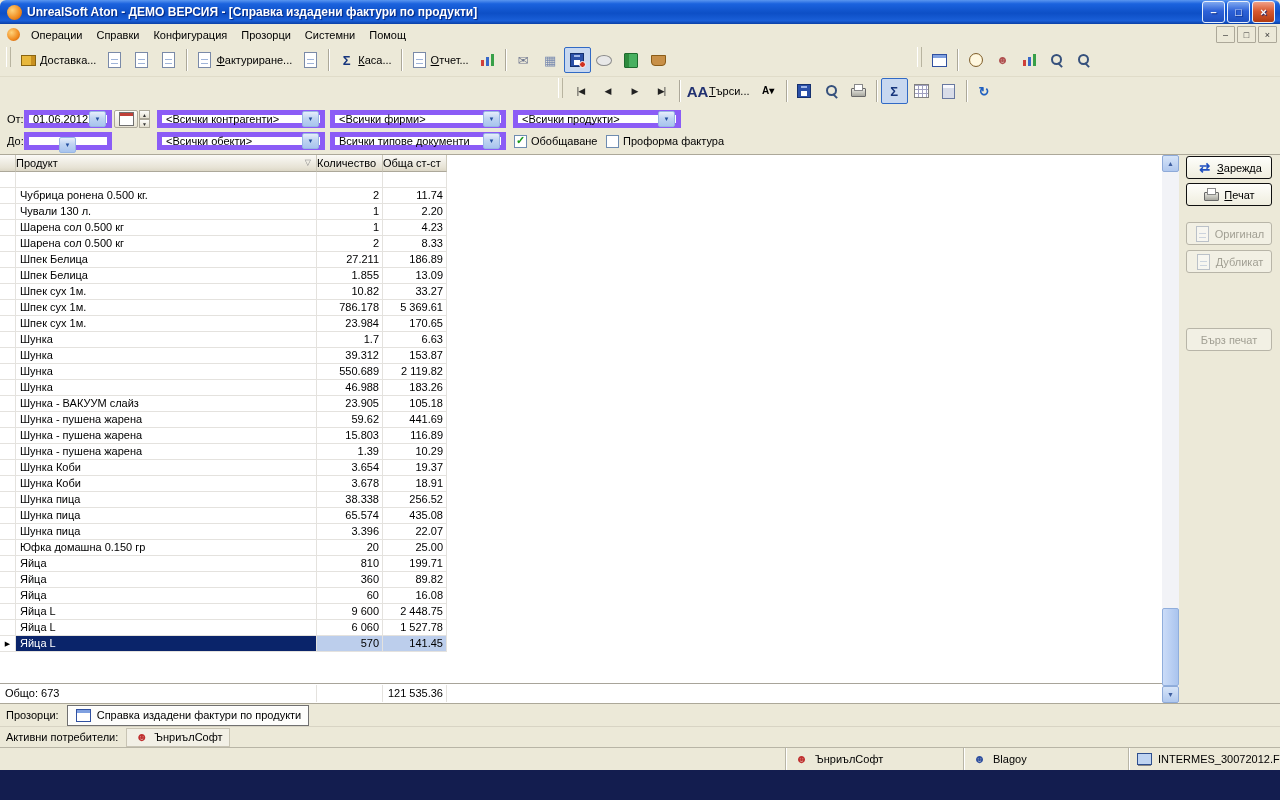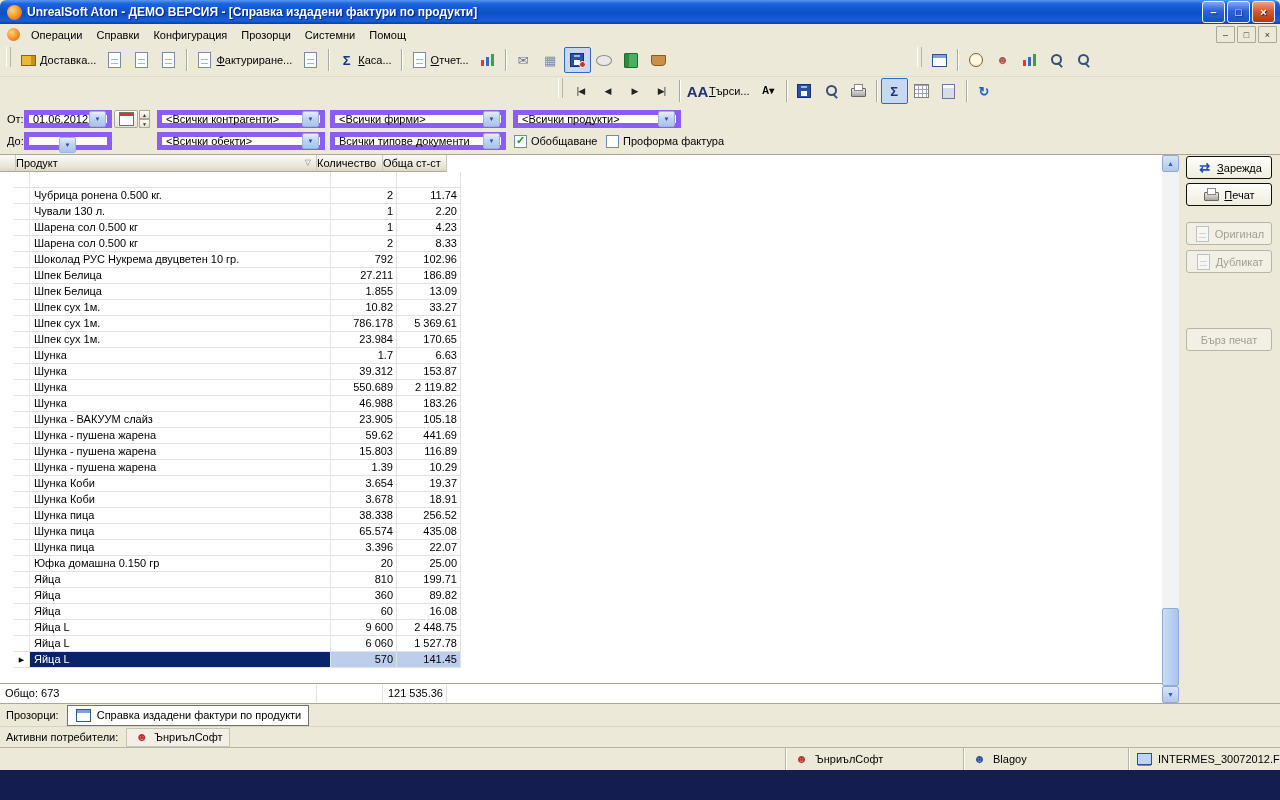--- a/index.html
+++ b/index.html
@@ -104,21 +104,21 @@
     justify-content:center;box-sizing:border-box;}
   .chk .tick{color:#1A9A1A;font-size:11px;font-weight:bold;margin-top:-2px;}
   
   .main{position:absolute;top:154px;left:0;width:1280px;height:549px;background:#ECE9D8;border-top:1px solid #ACA899;box-sizing:border-box;}
   .gridarea{position:absolute;left:0;top:0;width:1162px;height:548px;background:#fff;overflow:hidden;}
   .ghead{position:absolute;top:0;left:0;width:1162px;height:17px;display:flex;}
   .hc{height:17px;background:linear-gradient(#FBFAF7,#E6E2D4 80%,#DCD7C6);border-right:1px solid #CCC8BA;
     border-bottom:1px solid #ACA89A;display:flex;align-items:center;justify-content:flex-start;position:relative;
     box-sizing:border-box;flex:none;}
   .sortmark{position:absolute;right:5px;top:3px;font-size:8px;color:#888;}
-  .grows{position:absolute;top:17px;left:0;width:1162px;margin-left:14px;}
+  .grows{position:absolute;top:17px;left:0;width:1162px;}
   .grow{display:flex;height:16px;}
   .c{box-sizing:border-box;border-right:1px solid #E4E2DE;border-bottom:1px solid #E4E2DE;height:16px;
     line-height:15px;white-space:nowrap;overflow:hidden;flex:none;}
   .c.ind{width:16px;text-align:center;font-size:7px;line-height:16px;}
   .c.prod{width:301px;padding-left:4px;}
   .c.qty{width:66px;text-align:right;padding-right:3px;}
   .c.tot{width:64px;text-align:right;padding-right:3px;}
   .grow.sel .c.prod{background:#0A246A;color:#fff;}
   .grow.sel .c.qty,.grow.sel .c.tot{background:#BCCEEC;}
   .gfootline{position:absolute;left:0;top:528px;width:1162px;height:1px;background:#A8A49A;}
@@ -427,26 +427,20 @@
             <div class="c ind"></div>
             <div class="c prod">Шарена сол 0.500 кг</div>
             <div class="c qty">1</div>
             <div class="c tot">4.23</div>
           </div>
           <div class="grow">
             <div class="c ind"></div>
             <div class="c prod">Шарена сол 0.500 кг</div>
             <div class="c qty">2</div>
             <div class="c tot">8.33</div>
-          </div>
-          <div class="grow">
-            <div class="c ind"></div>
-            <div class="c prod">Шоколад РУС Нукрема двуцветен 10 гр.</div>
-            <div class="c qty">792</div>
-            <div class="c tot">102.96</div>
           </div>
           <div class="grow">
             <div class="c ind"></div>
             <div class="c prod">Шпек Белица</div>
             <div class="c qty">27.211</div>
             <div class="c tot">186.89</div>
           </div>
           <div class="grow">
             <div class="c ind"></div>
             <div class="c prod">Шпек Белица</div>

